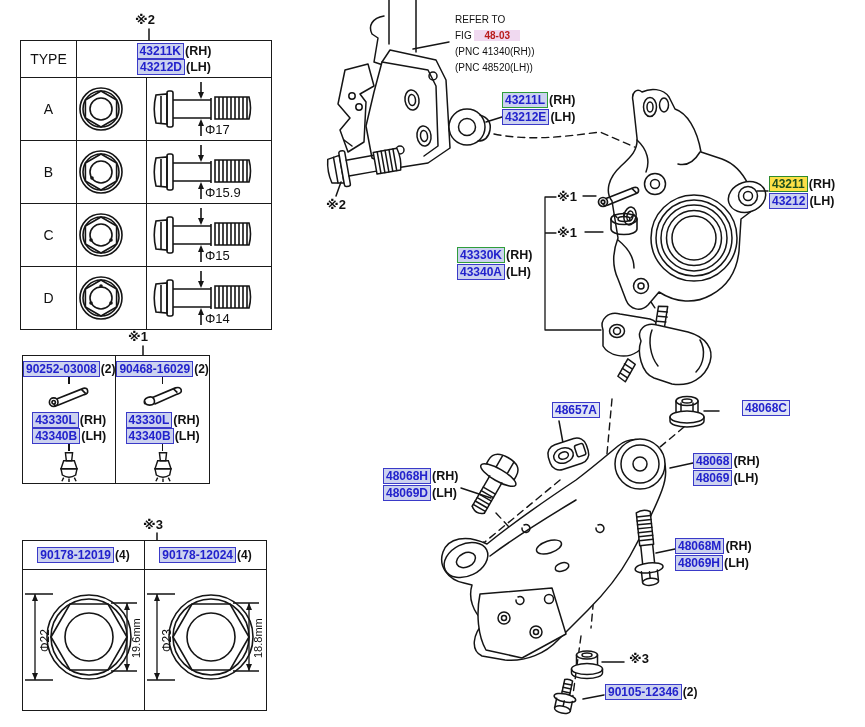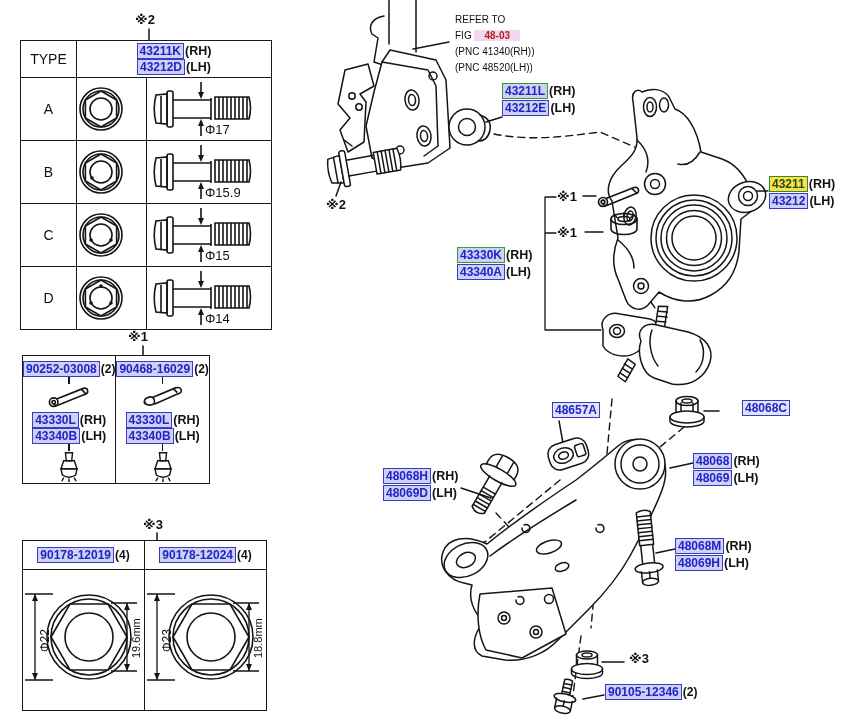--- a/index.html
+++ b/index.html
@@ -310,21 +310,21 @@
 </div>
 
 <div class="marker" style="left:135px;top:12px;">※2</div>
 <div class="marker" style="left:128px;top:329px;">※1</div>
 <div class="marker" style="left:143px;top:517px;">※3</div>
 <div class="marker" style="left:326px;top:197px;">※2</div>
 <div class="marker" style="left:557px;top:189px;">※1</div>
 <div class="marker" style="left:557px;top:225px;">※1</div>
 <div class="marker" style="left:629px;top:651px;">※3</div>
 
-<div class="lbl" style="left:502px;top:83px;">
+<div class="lbl" style="left:502px;top:92px;">
   <span class="lrow">
         <span class="chip gb">43211L</span>
         <span class="sfx">(RH)</span>
       </span>
   <span class="lrow">
         <span class="chip">43212E</span>
         <span class="sfx">(LH)</span>
       </span>
 </div>
 

